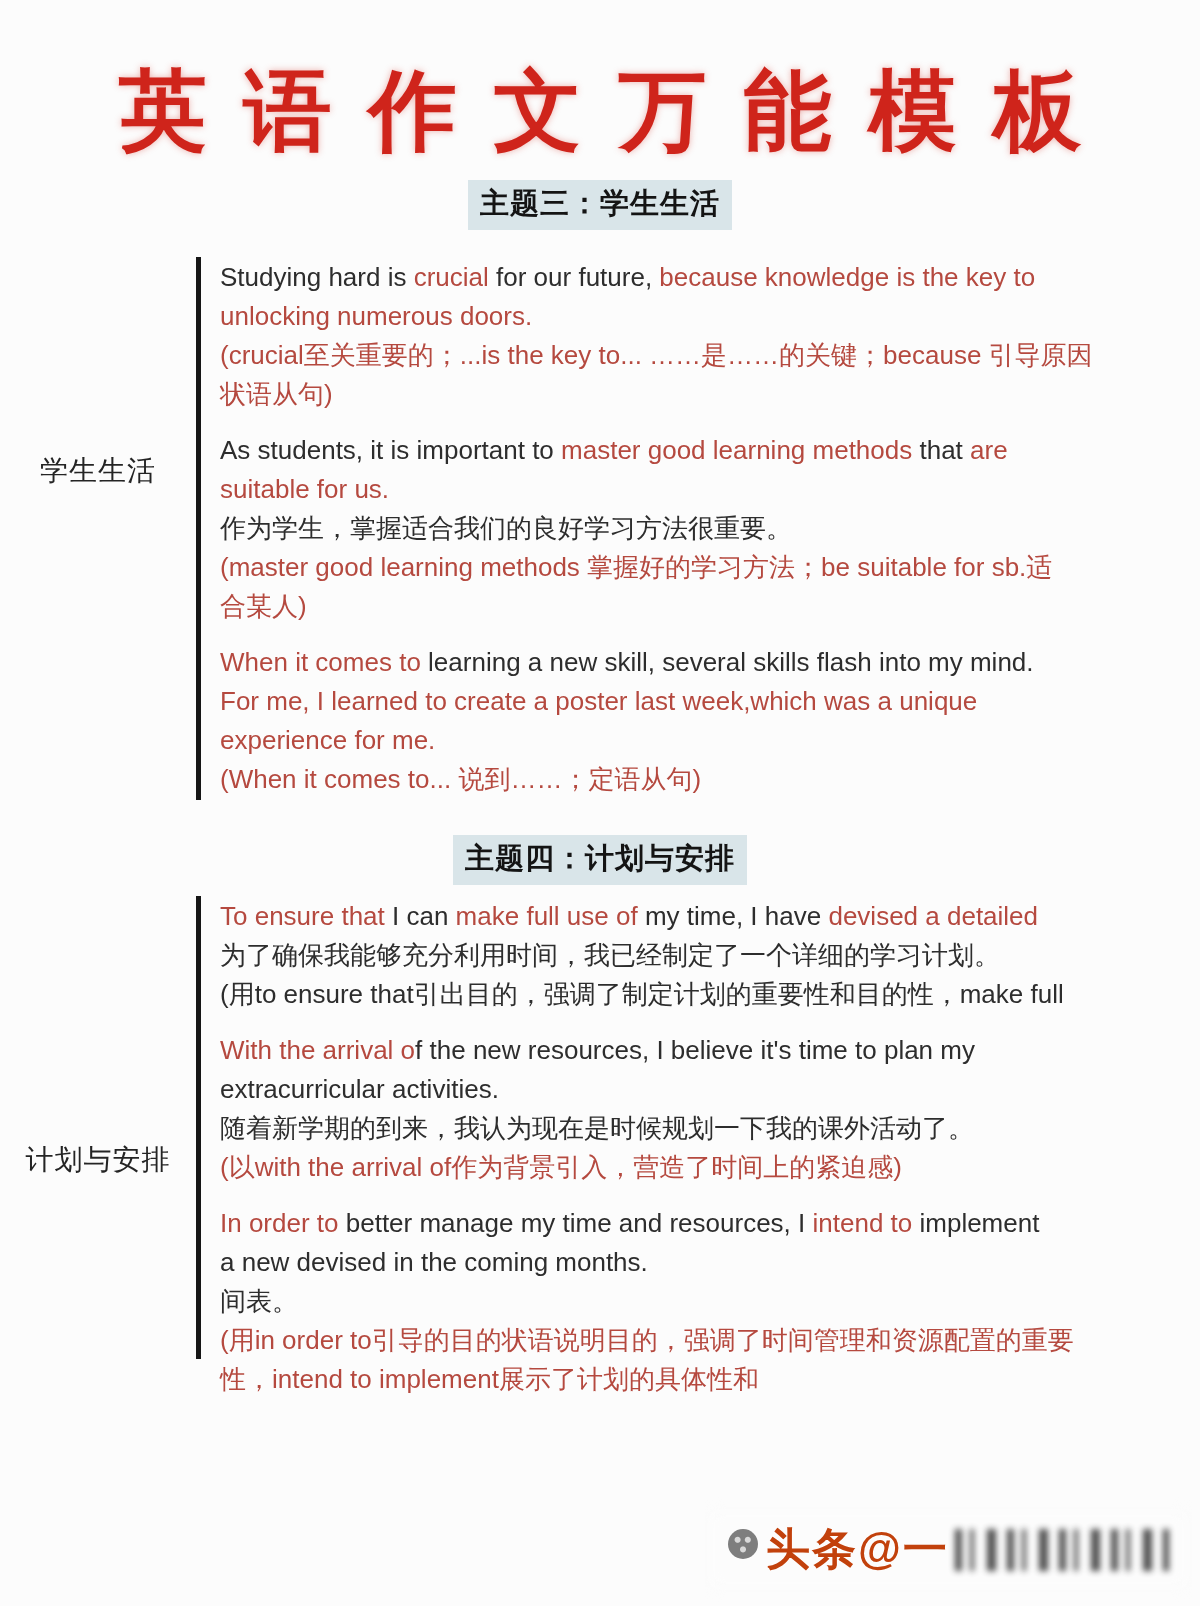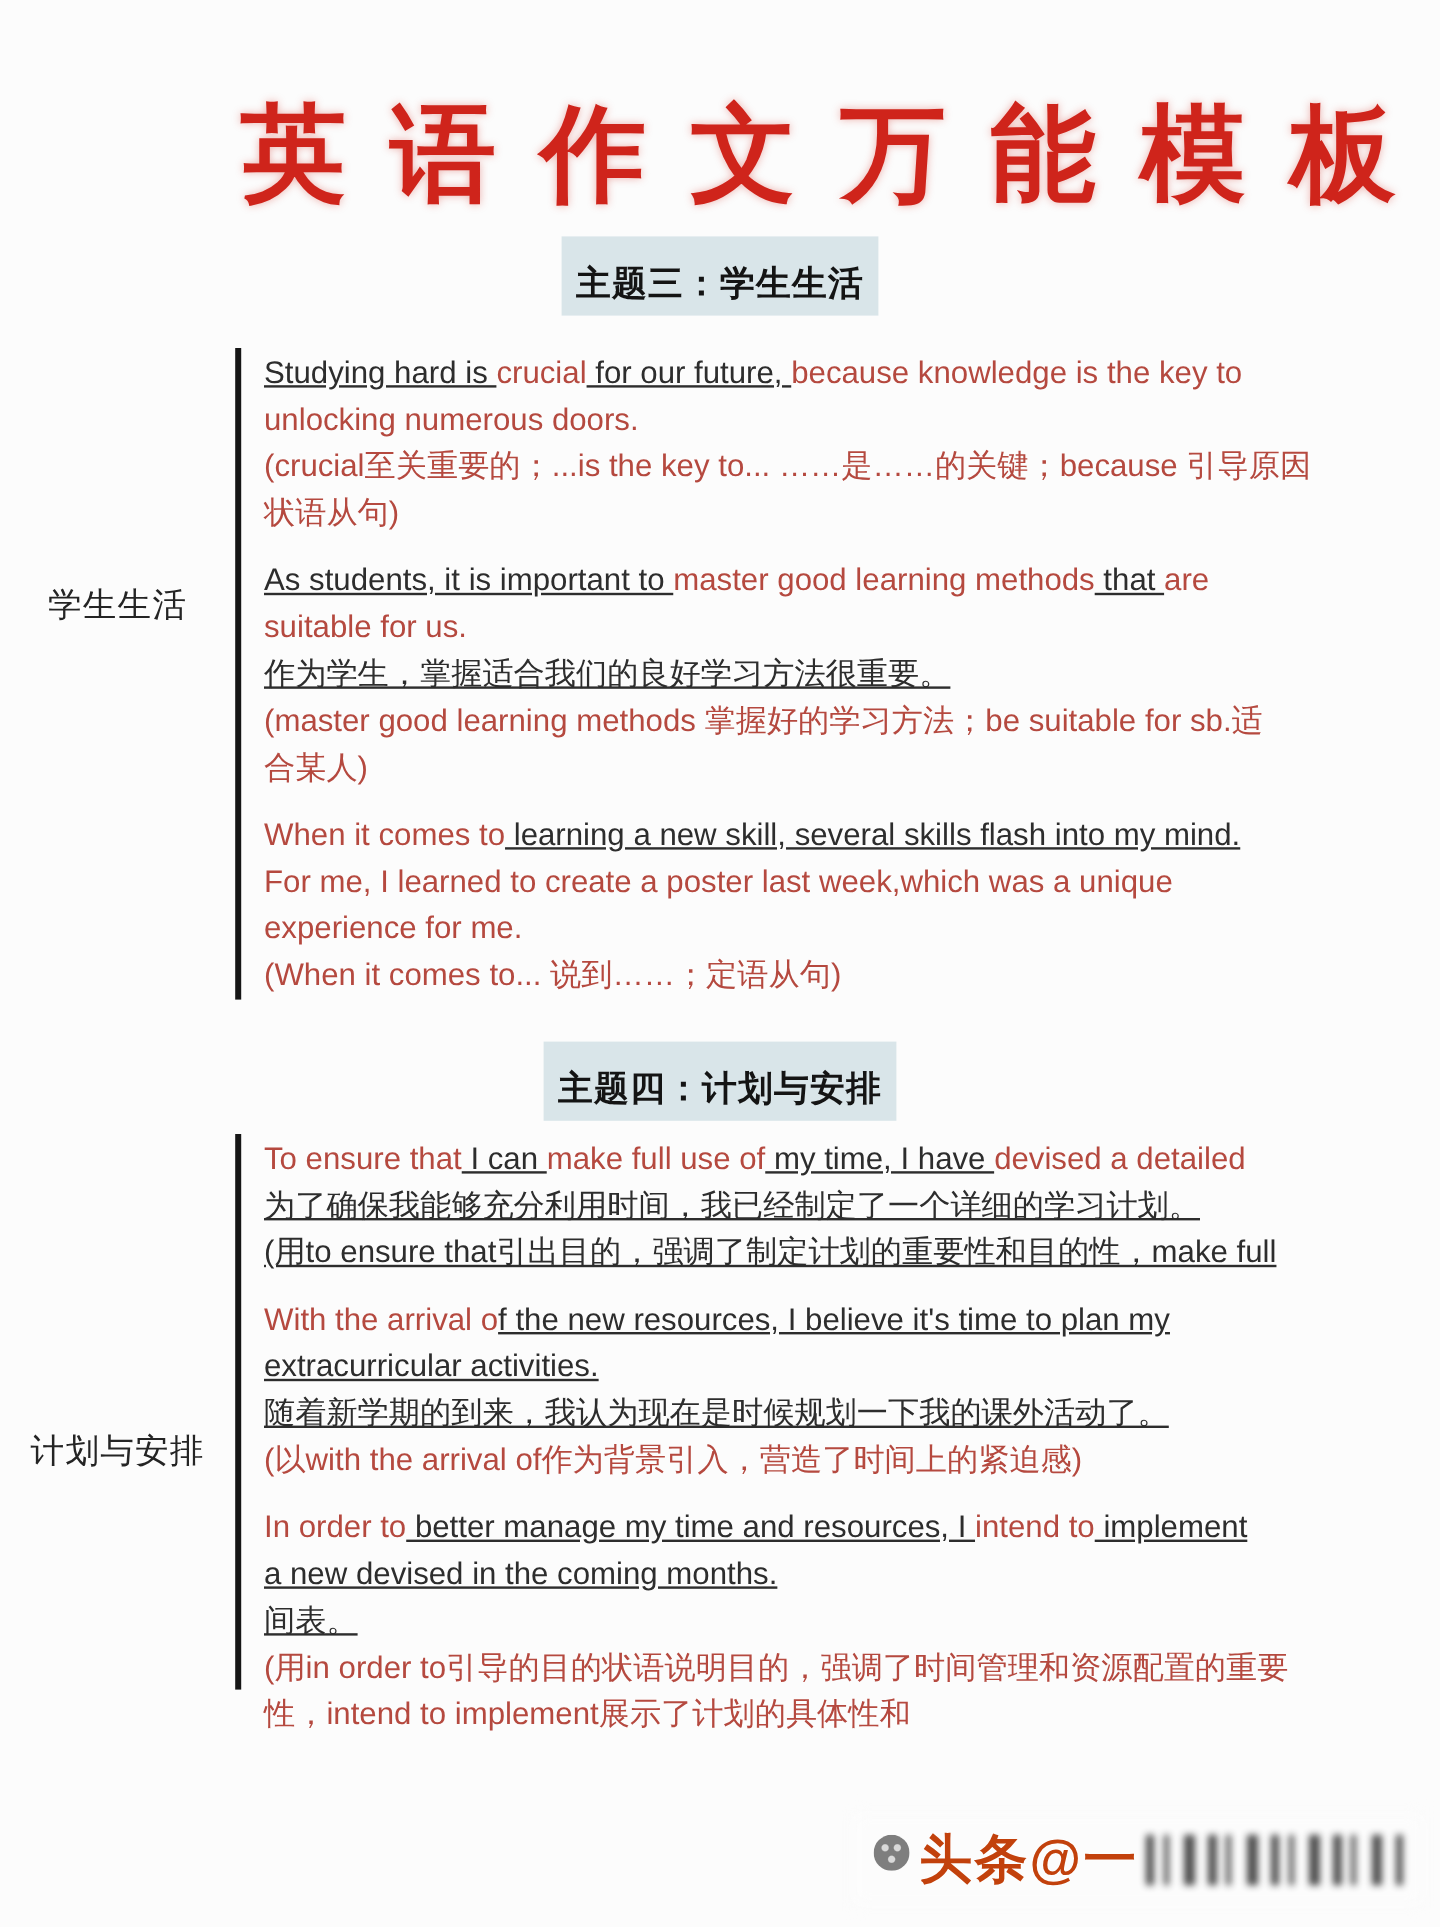--- a/index.html
+++ b/index.html
@@ -13,41 +13,41 @@
   *{margin:0;padding:0;box-sizing:border-box;}
   html,body{background:#e9e9e9;}
   .page{
     position:relative;
     width:1200px;height:1606px;
     background:var(--page_bg);
     overflow:hidden;
     font-family:"Liberation Sans","DejaVu Sans",sans-serif;
   }
   .title{
-    padding-top:80px;
-    text-align:right;
+    padding-top:63px;
+    text-align:center;
     font-size:88px;
     font-weight:700;
     line-height:1.08;
     color:var(--title_red);
     letter-spacing:.42em;
     text-indent:.42em;
     text-shadow:0 0 7px rgba(207,36,27,.35);
     white-space:nowrap;
   }
   .subtitle-row{text-align:center;}
   .subtitle-row.s1{margin-top:22px;}
   .subtitle-row.s2{margin-top:34px;}
   .subtitle{
     display:inline-block;
     background:var(--subtitle_bg);
     color:#141414;
     font-size:29px;
     font-weight:700;
-    padding:20px 12px 6px;
+    padding:4px 12px 6px;
     letter-spacing:1px;
   }
   .body-row{display:flex;align-items:flex-start;}
   .body-row.r1{margin-top:24px;}
   .body-row.r2{margin-top:8px;}
   .side-label{
     flex:0 0 196px;
     width:196px;
     text-align:center;
     font-size:28px;
@@ -69,21 +69,21 @@
     left:0;top:3px;
     width:5px;
     background:var(--bar_black);
   }
   .content.bar-full::before{bottom:1px;}
   .content.bar-short::before{bottom:42px;}
   .para{margin-bottom:17px;}
   .para:last-child{margin-bottom:0;}
   .line{display:block;}
   .seg-red{color:var(--body_red);}
-  .seg-black{color:var(--text_black);text-decoration:underline;}
+  .seg-black{color:var(--text_black);}
   .watermark{
     position:absolute;
     left:728px;top:1520px;
     display:flex;
     align-items:center;
     z-index:5;
   }
   .watermark::before{
     content:"";
     position:absolute;

